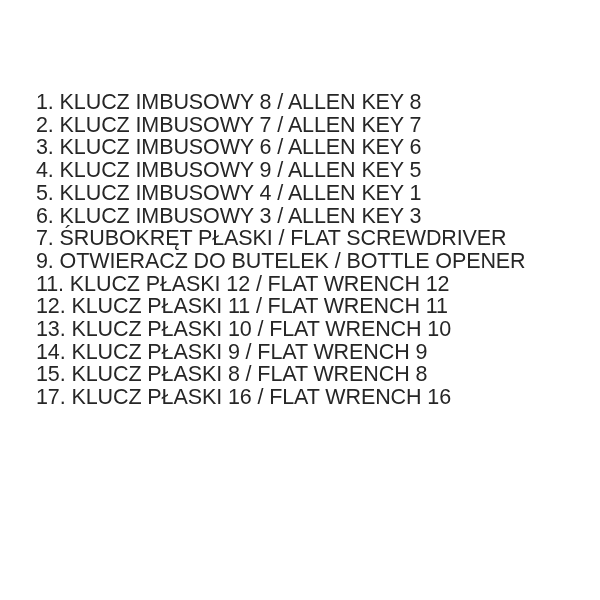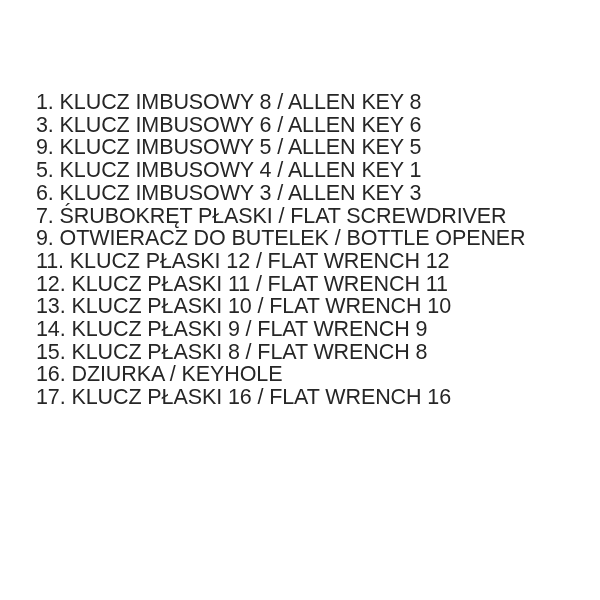--- a/index.html
+++ b/index.html
@@ -16,26 +16,26 @@
     color: #262626;
     letter-spacing: -0.1px;
   }
   .list li { white-space: nowrap; margin: 0; padding: 0; }
 </style>
 </head>
 <body>
 
 <ul class="list">
   <li>1. KLUCZ IMBUSOWY 8 / ALLEN KEY 8</li>
+  <li>2. KLUCZ IMBUSOWY 7 / ALLEN KEY 7</li>
   <li>3. KLUCZ IMBUSOWY 6 / ALLEN KEY 6</li>
-  <li>9. KLUCZ IMBUSOWY 5 / ALLEN KEY 5</li>
+  <li>4. KLUCZ IMBUSOWY 9 / ALLEN KEY 5</li>
   <li>5. KLUCZ IMBUSOWY 4 / ALLEN KEY 1</li>
   <li>6. KLUCZ IMBUSOWY 3 / ALLEN KEY 3</li>
   <li>7. ŚRUBOKRĘT PŁASKI / FLAT SCREWDRIVER</li>
   <li>9. OTWIERACZ DO BUTELEK / BOTTLE OPENER</li>
   <li>11. KLUCZ PŁASKI 12 / FLAT WRENCH 12</li>
   <li>12. KLUCZ PŁASKI 11 / FLAT WRENCH 11</li>
   <li>13. KLUCZ PŁASKI 10 / FLAT WRENCH 10</li>
   <li>14. KLUCZ PŁASKI 9 / FLAT WRENCH 9</li>
   <li>15. KLUCZ PŁASKI 8 / FLAT WRENCH 8</li>
-  <li>16. DZIURKA / KEYHOLE</li>
   <li>17. KLUCZ PŁASKI 16 / FLAT WRENCH 16</li>
 </ul>
 
 </body></html>

